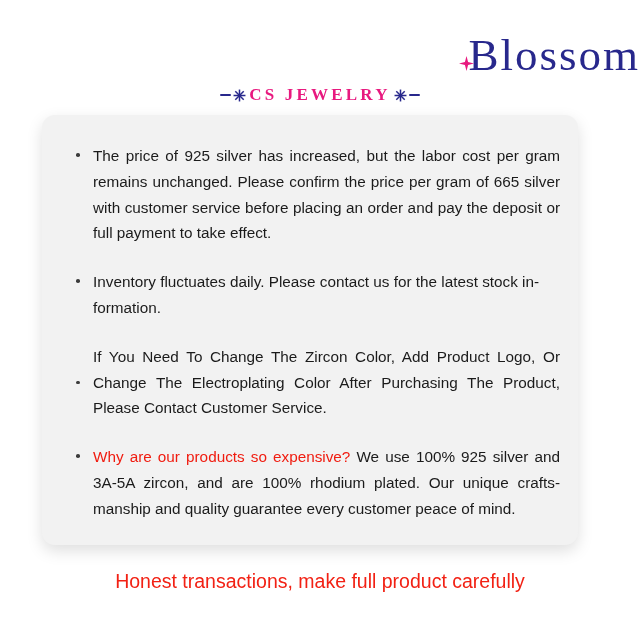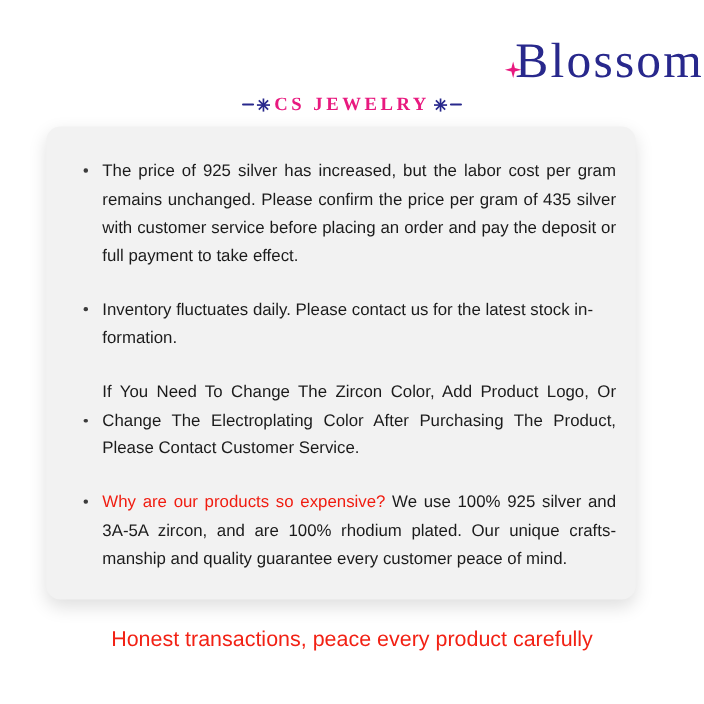--- a/index.html
+++ b/index.html
@@ -175,34 +175,34 @@
     </span>
   </div>
 
 </div>
 
 <div class="card">
   <ul class="bullets">
 
     <li class="bullet-item">
       <span class="dot top"></span>
-      <p class="para">The price of 925 silver has increased, but the labor cost per gram remains unchanged. Please confirm the price per gram of 435 silver with customer service before placing an order and pay the deposit or full payment to take effect.</p>
+      <p class="para">The price of 925 silver has increased, but the labor cost per gram remains unchanged. Please confirm the price per gram of 665 silver with customer service before placing an order and pay the deposit or full payment to take effect.</p>
     </li>
 
     <li class="bullet-item">
       <span class="dot top"></span>
       <p class="para last-left">Inventory fluctuates daily. Please contact us for the latest stock in-formation.</p>
     </li>
 
     <li class="bullet-item">
       <span class="dot mid"></span>
       <p class="para">If You Need To Change The Zircon Color, Add Product Logo, Or Change The Electroplating Color After Purchasing The Product, Please Contact Customer Service.</p>
     </li>
 
     <li class="bullet-item">
       <span class="dot top"></span>
       <p class="para"><span class="hl-red">Why are our products so expensive?</span><span> We use 100% 925 silver and 3A-5A zircon, and are 100% rhodium plated. Our unique crafts-manship and quality guarantee every customer peace of mind.</span></p>
     </li>
 
   </ul>
 </div>
 
-<div class="footer">Honest transactions, peace every product carefully</div>
+<div class="footer">Honest transactions, make full product carefully</div>
 
 </body></html>

